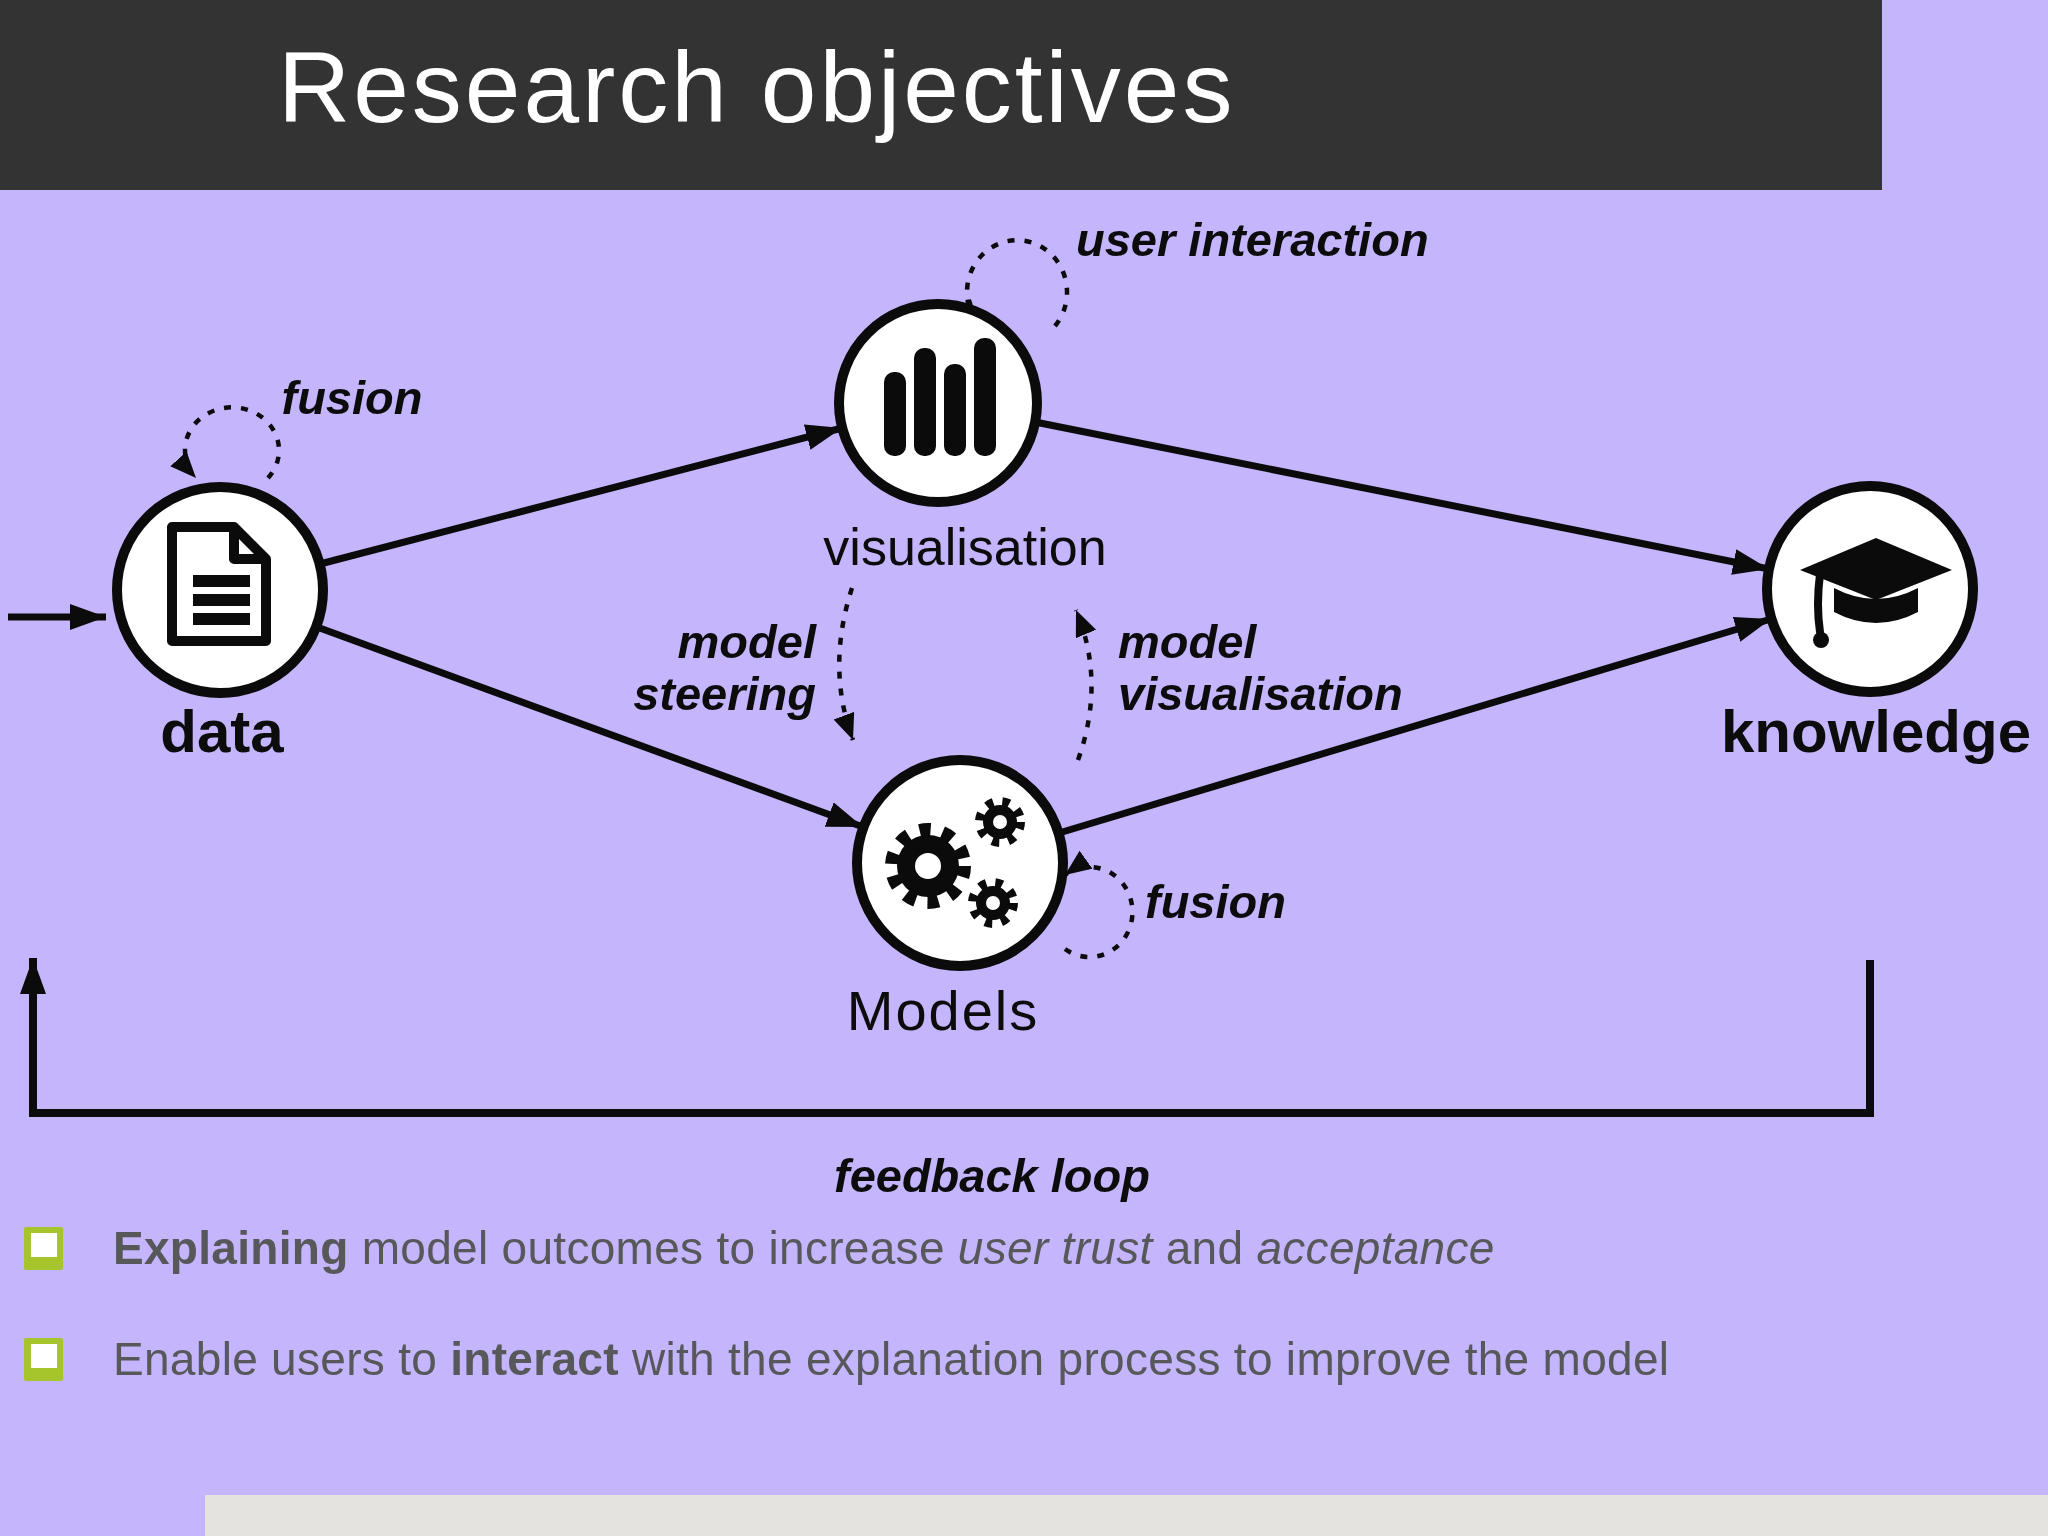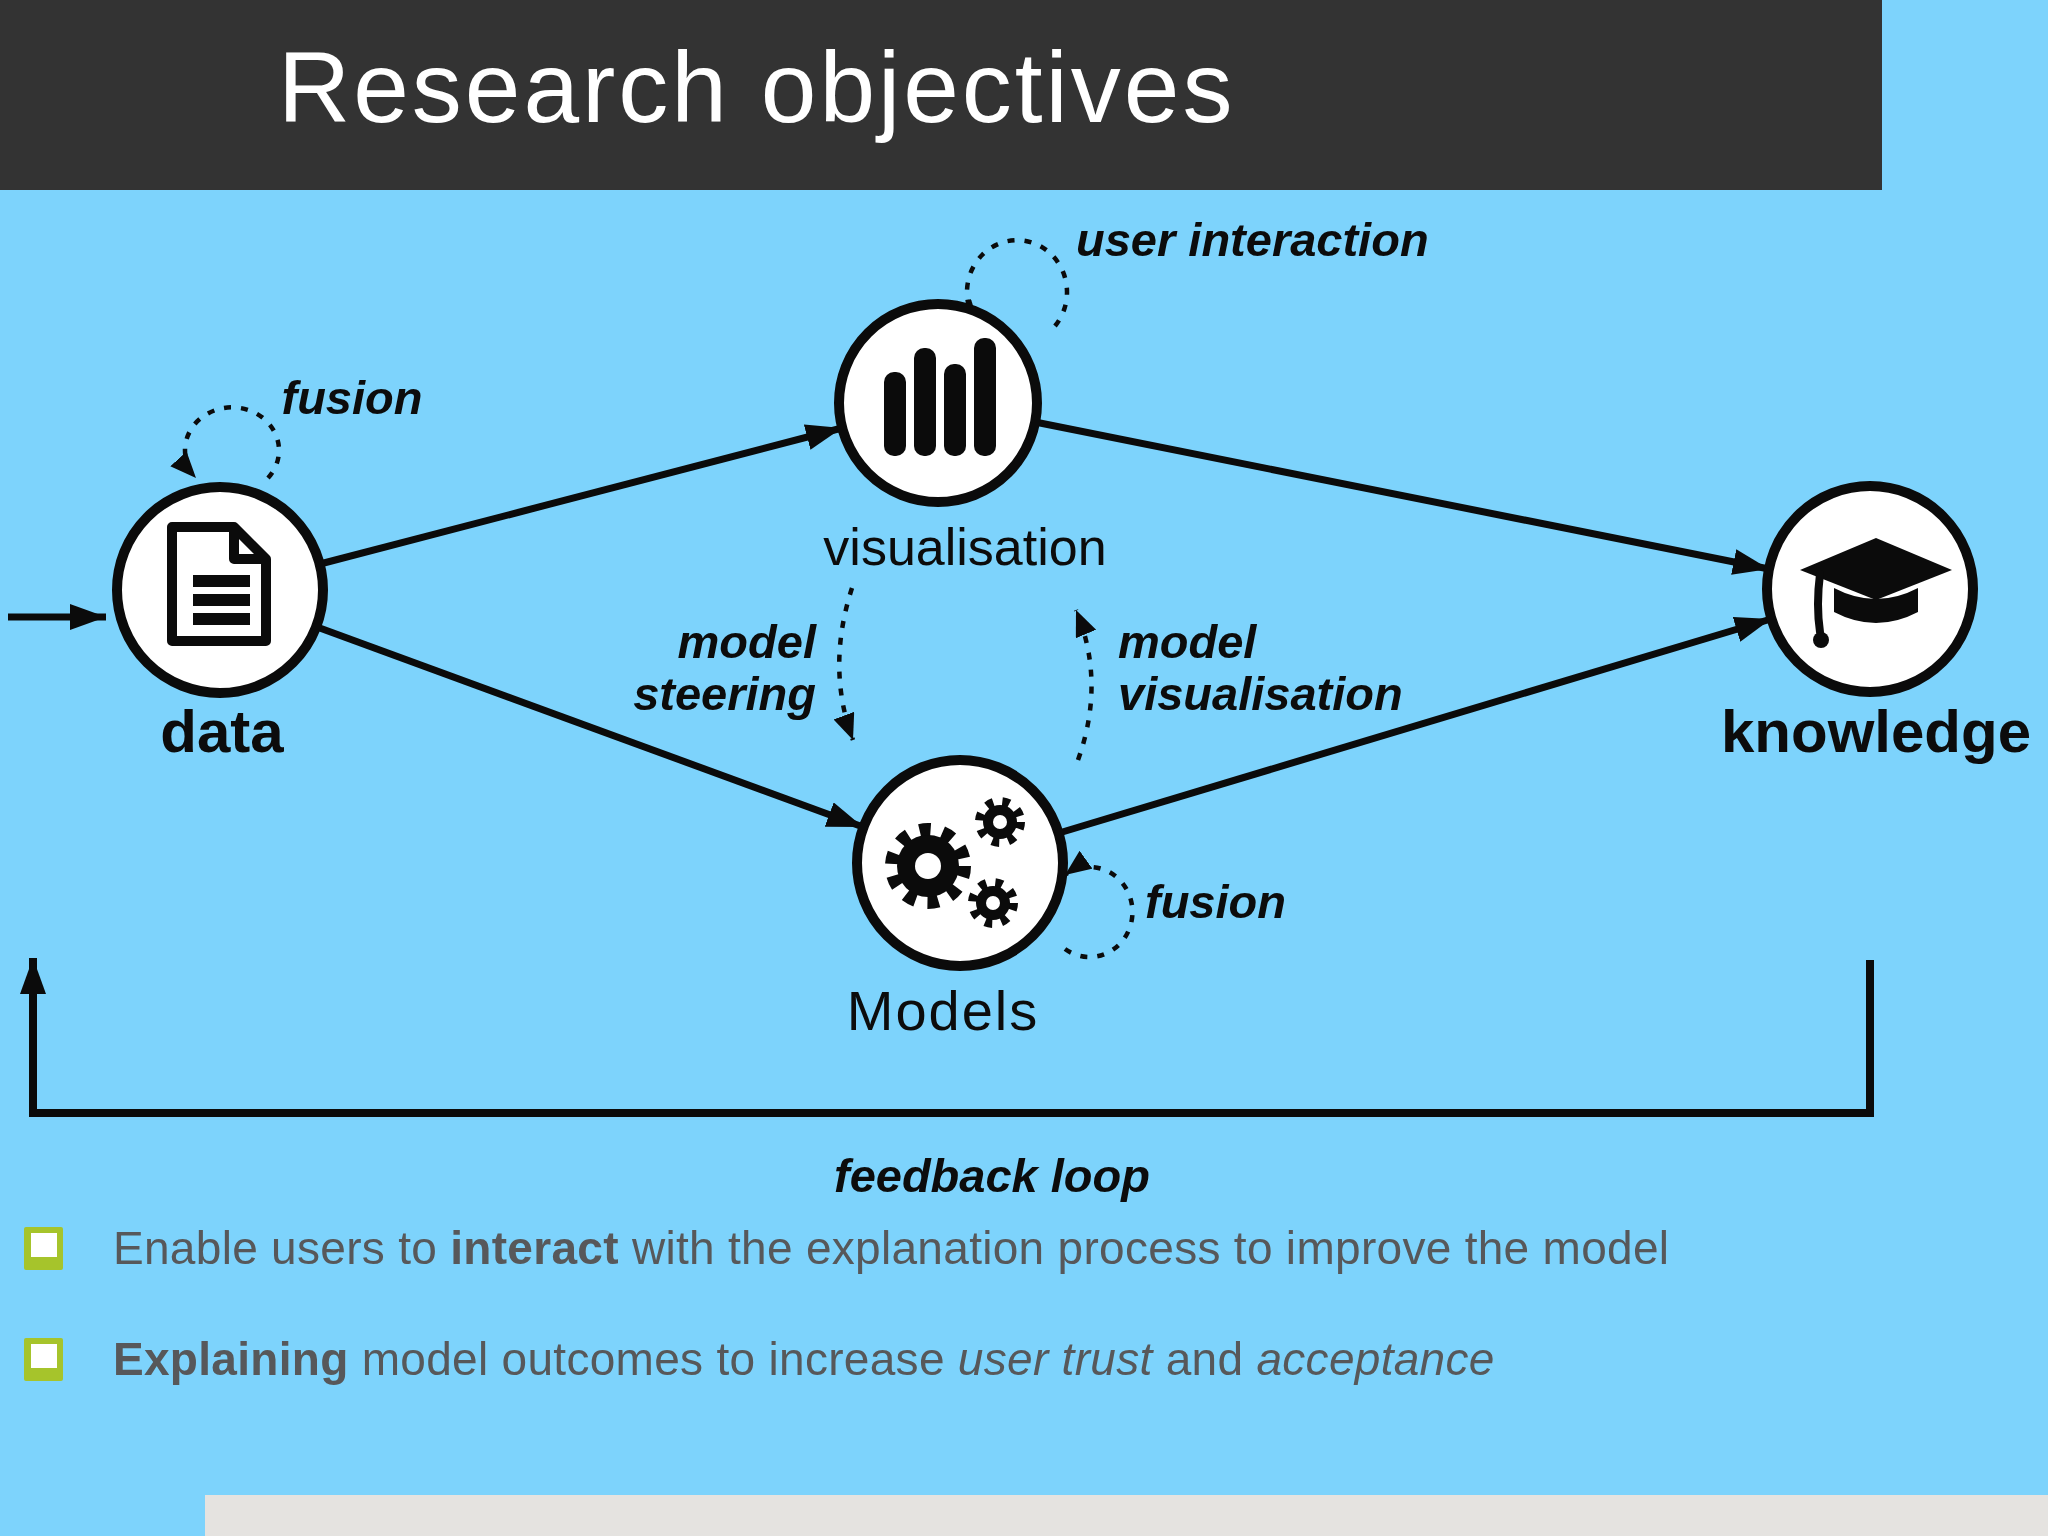--- a/index.html
+++ b/index.html
@@ -1,16 +1,16 @@
 <!DOCTYPE html>
 <html><head>
 <meta charset="utf-8">
 <style>
   html,body{margin:0;padding:0;background:#ffffff;}
-  .slide{position:relative;width:2048px;height:1536px;background:#7dd3fc;overflow:hidden;
+  .slide{position:relative;width:2048px;height:1536px;background:#c4b5fd;overflow:hidden;
          font-family:"Liberation Sans",sans-serif;}
   
   .header-bar{position:absolute;left:0;top:0;width:1882px;height:190px;background:#333333;}
   .header-bar h1{margin:0;position:absolute;left:278px;top:30px;
                  font-size:100px;font-weight:400;letter-spacing:3px;color:#ffffff;
                  font-family:"Liberation Sans",sans-serif;}
   
   svg.diagram{position:absolute;left:0;top:0;width:2048px;height:1536px;}
   .edge{stroke:#0b0b0b;stroke-width:7;fill:none;}
   .loopline{stroke:#0b0b0b;stroke-width:4.5;fill:none;stroke-dasharray:7 10;}
@@ -128,23 +128,23 @@
     <text class="edgelabel" x="816" y="710" text-anchor="end">steering</text>
     <text class="edgelabel" x="1118" y="658" text-anchor="start">model</text>
     <text class="edgelabel" x="1118" y="710" text-anchor="start">visualisation</text>
     <text class="edgelabel" x="1145" y="918" text-anchor="start">fusion</text>
     <text class="edgelabel" x="992" y="1192" text-anchor="middle">feedback loop</text>
   </svg>
 
   <div class="bullets">
     <div class="bullet-row">
       <span class="bullet-square"></span>
-      <span class="bullet-text"><span>Enable users to </span><span class="seg-b">interact</span><span> with the explanation process to improve the model</span></span>
+      <span class="bullet-text"><span class="seg-b">Explaining</span><span> model outcomes to increase </span><span class="seg-i">user trust</span><span> and </span><span class="seg-i">acceptance</span></span>
     </div>
     <div class="bullet-row">
       <span class="bullet-square"></span>
-      <span class="bullet-text"><span class="seg-b">Explaining</span><span> model outcomes to increase </span><span class="seg-i">user trust</span><span> and </span><span class="seg-i">acceptance</span></span>
+      <span class="bullet-text"><span>Enable users to </span><span class="seg-b">interact</span><span> with the explanation process to improve the model</span></span>
     </div>
   </div>
 
   <div class="footer-bar"></div>
 
 </div>
 
 </body></html>

